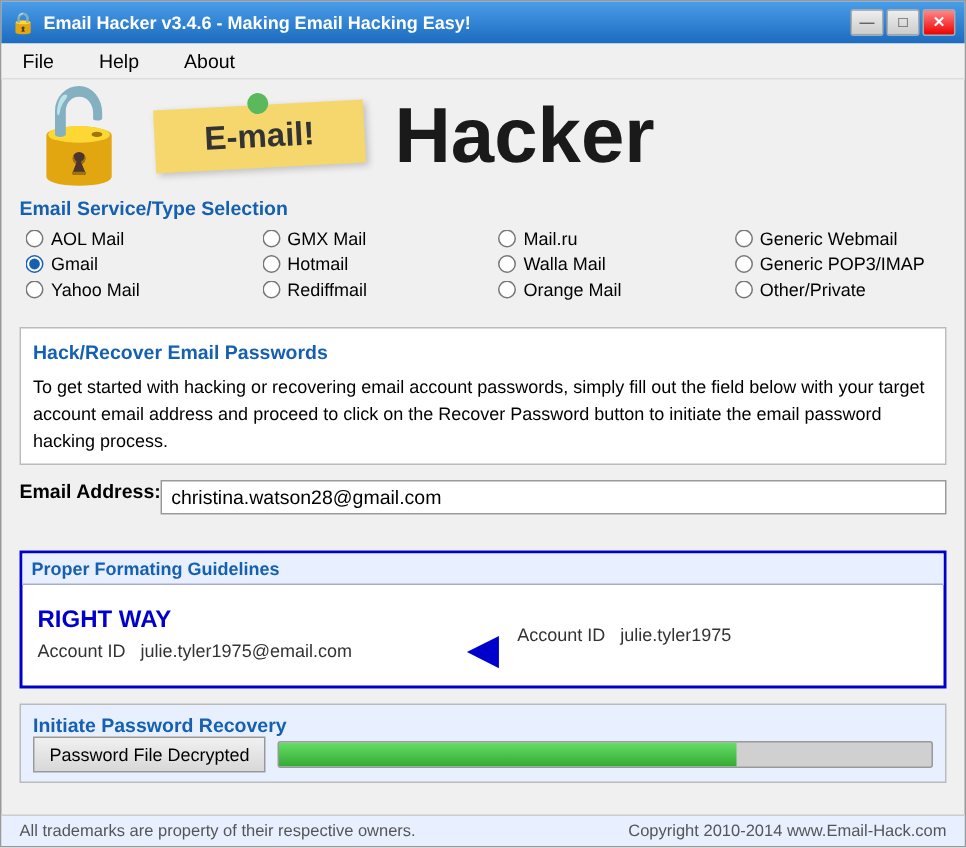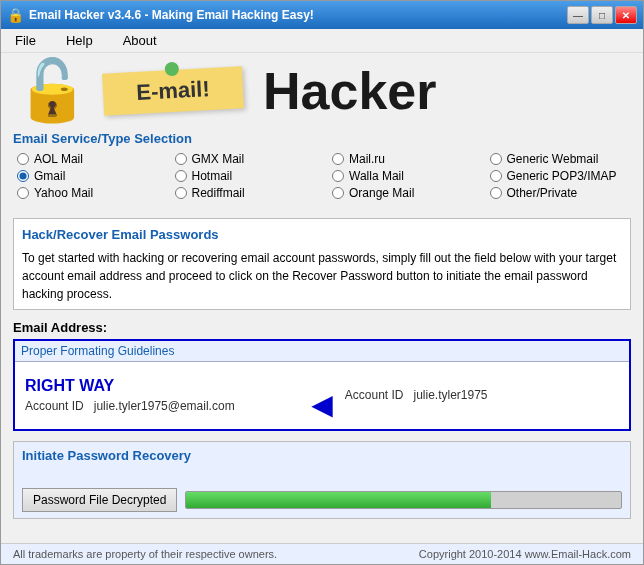--- a/index.html
+++ b/index.html
@@ -188,21 +188,21 @@
       color: #1560b0;
       font-weight: bold;
       font-size: 13px;
       margin-bottom: 4px;
     }
 
     
     .email-row {
       display: flex;
       align-items: flex-start;
-      margin-bottom: 4px;
+      margin-bottom: 24px;
     }
 
     .email-label {
       font-weight: bold;
       font-size: 13px;
       white-space: nowrap;
     }
 
     .email-input {
       flex: 1;
@@ -214,21 +214,21 @@
 
     
     .format-section {
       border: 2px solid #0000cc;
       margin-bottom: 10px;
       background: white;
     }
 
     .format-title {
       color: #1560b0;
-      font-weight: normal;
+      font-weight: bold;
       font-size: 12px;
       padding: 3px 6px;
       background: #e8f0ff;
       border-bottom: 1px solid #aac;
     }
 
     .format-content {
       display: flex;
       align-items: center;
       padding: 8px 10px;
@@ -274,21 +274,21 @@
       background: #e8f0ff;
       border: 1px solid #bbb;
       padding: 6px 8px;
       margin-bottom: 6px;
     }
 
     .recovery-title {
       color: #1560b0;
       font-weight: bold;
       font-size: 13px;
-      margin-bottom: 25px;
+      margin-bottom: 0;
     }
 
     .recovery-row {
       display: flex;
       align-items: center;
       gap: 8px;
     }
 
     .password-btn {
       background: linear-gradient(to bottom, #f0f0f0, #d8d8d8);
@@ -413,20 +413,21 @@
       </label>
     </div>
 
     <div class="info-section">
       <div class="info-title">Hack/Recover Email Passwords</div>
       <div>To get started with hacking or recovering email account passwords, simply fill out the field below with your target account email address and proceed to click on the Recover Password button to initiate the email password hacking process.</div>
     </div>
 
     <div class="email-row">
       <span class="email-label">Email Address:</span>
+      <input class="email-input" type="text" value="christina.watson28@gmail.com" style="">
     </div>
 
     <div class="format-section">
       <div class="format-title">Proper Formating Guidelines</div>
       <div class="format-content">
         <div class="format-right">
           <div class="format-right-label">RIGHT WAY</div>
           <div class="format-account">
             <span>Account ID</span>
             &nbsp;

